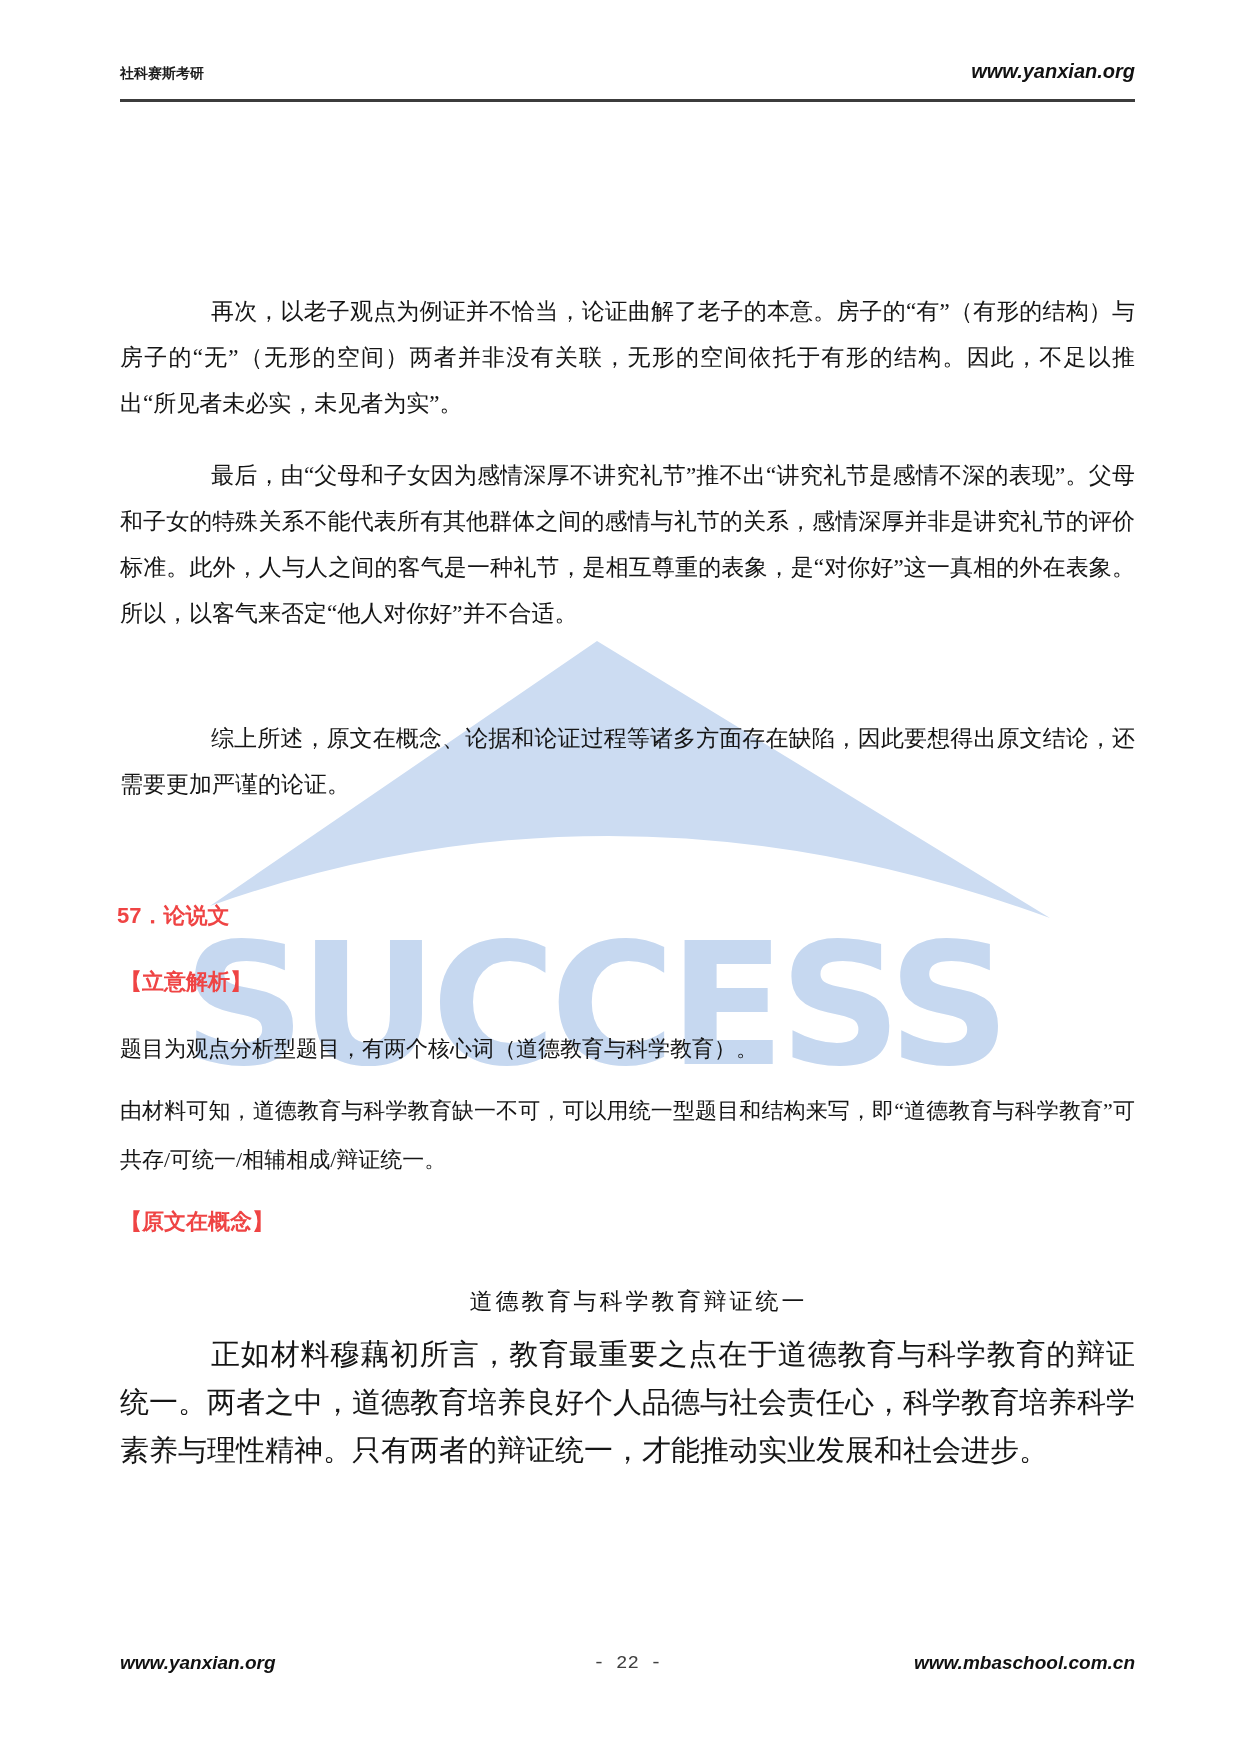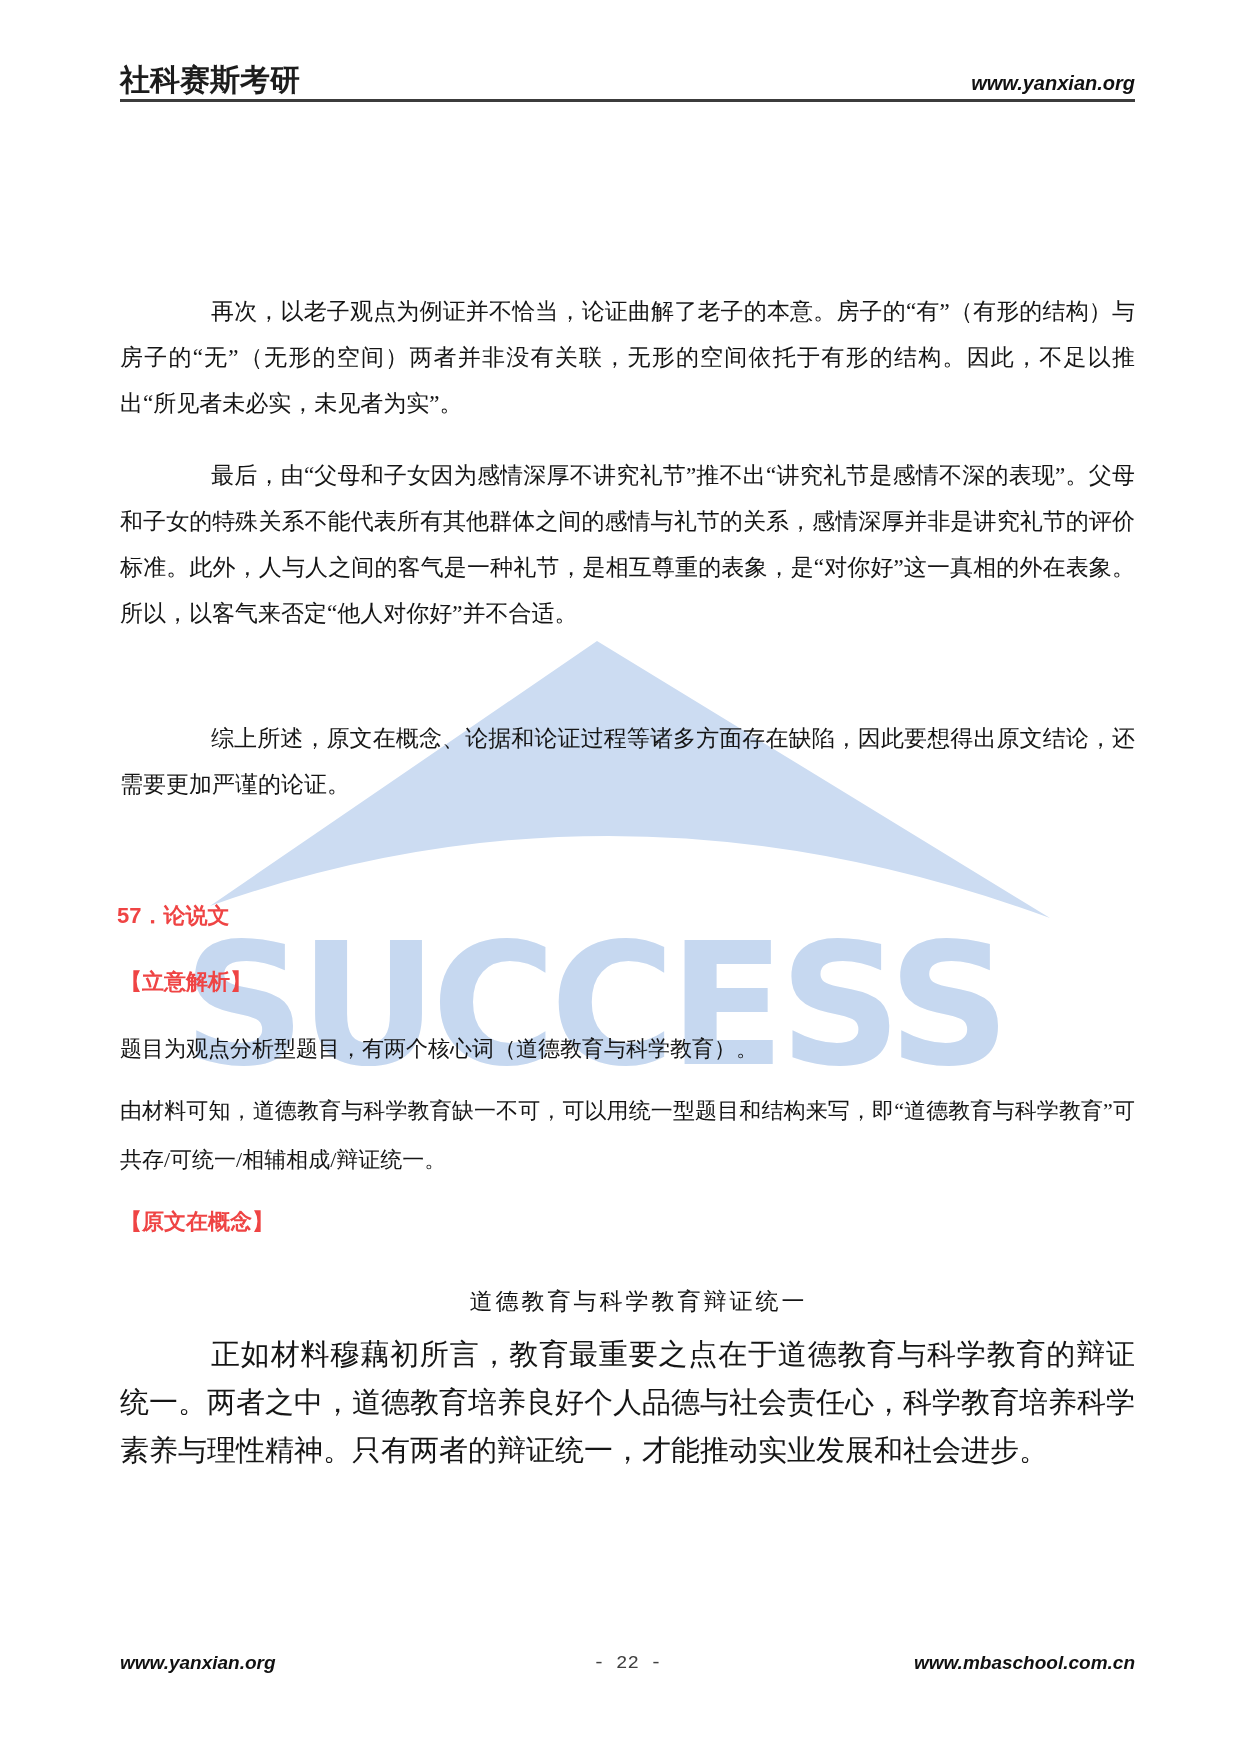--- a/index.html
+++ b/index.html
@@ -25,21 +25,21 @@
     user-select:none;
   }
   
   .content{position:absolute;inset:0;z-index:1;}
   .header{
     position:absolute;left:120px;top:60px;width:1015px;
     display:flex;justify-content:space-between;align-items:baseline;
   }
   .brand{
     font-family:"Liberation Sans","DejaVu Sans",sans-serif;
-    font-weight:700;font-size:30px;color:#1c1c1c;
+    font-weight:700;font-size:14px;color:#1c1c1c;
   }
   .site{
     font-family:"Liberation Sans","DejaVu Sans",sans-serif;
     font-weight:700;font-style:italic;font-size:20px;color:#111;
   }
   .header-rule{
     position:absolute;left:120px;top:99px;width:1015px;height:3px;
     background:#3c3c3c;
   }
   .para{

